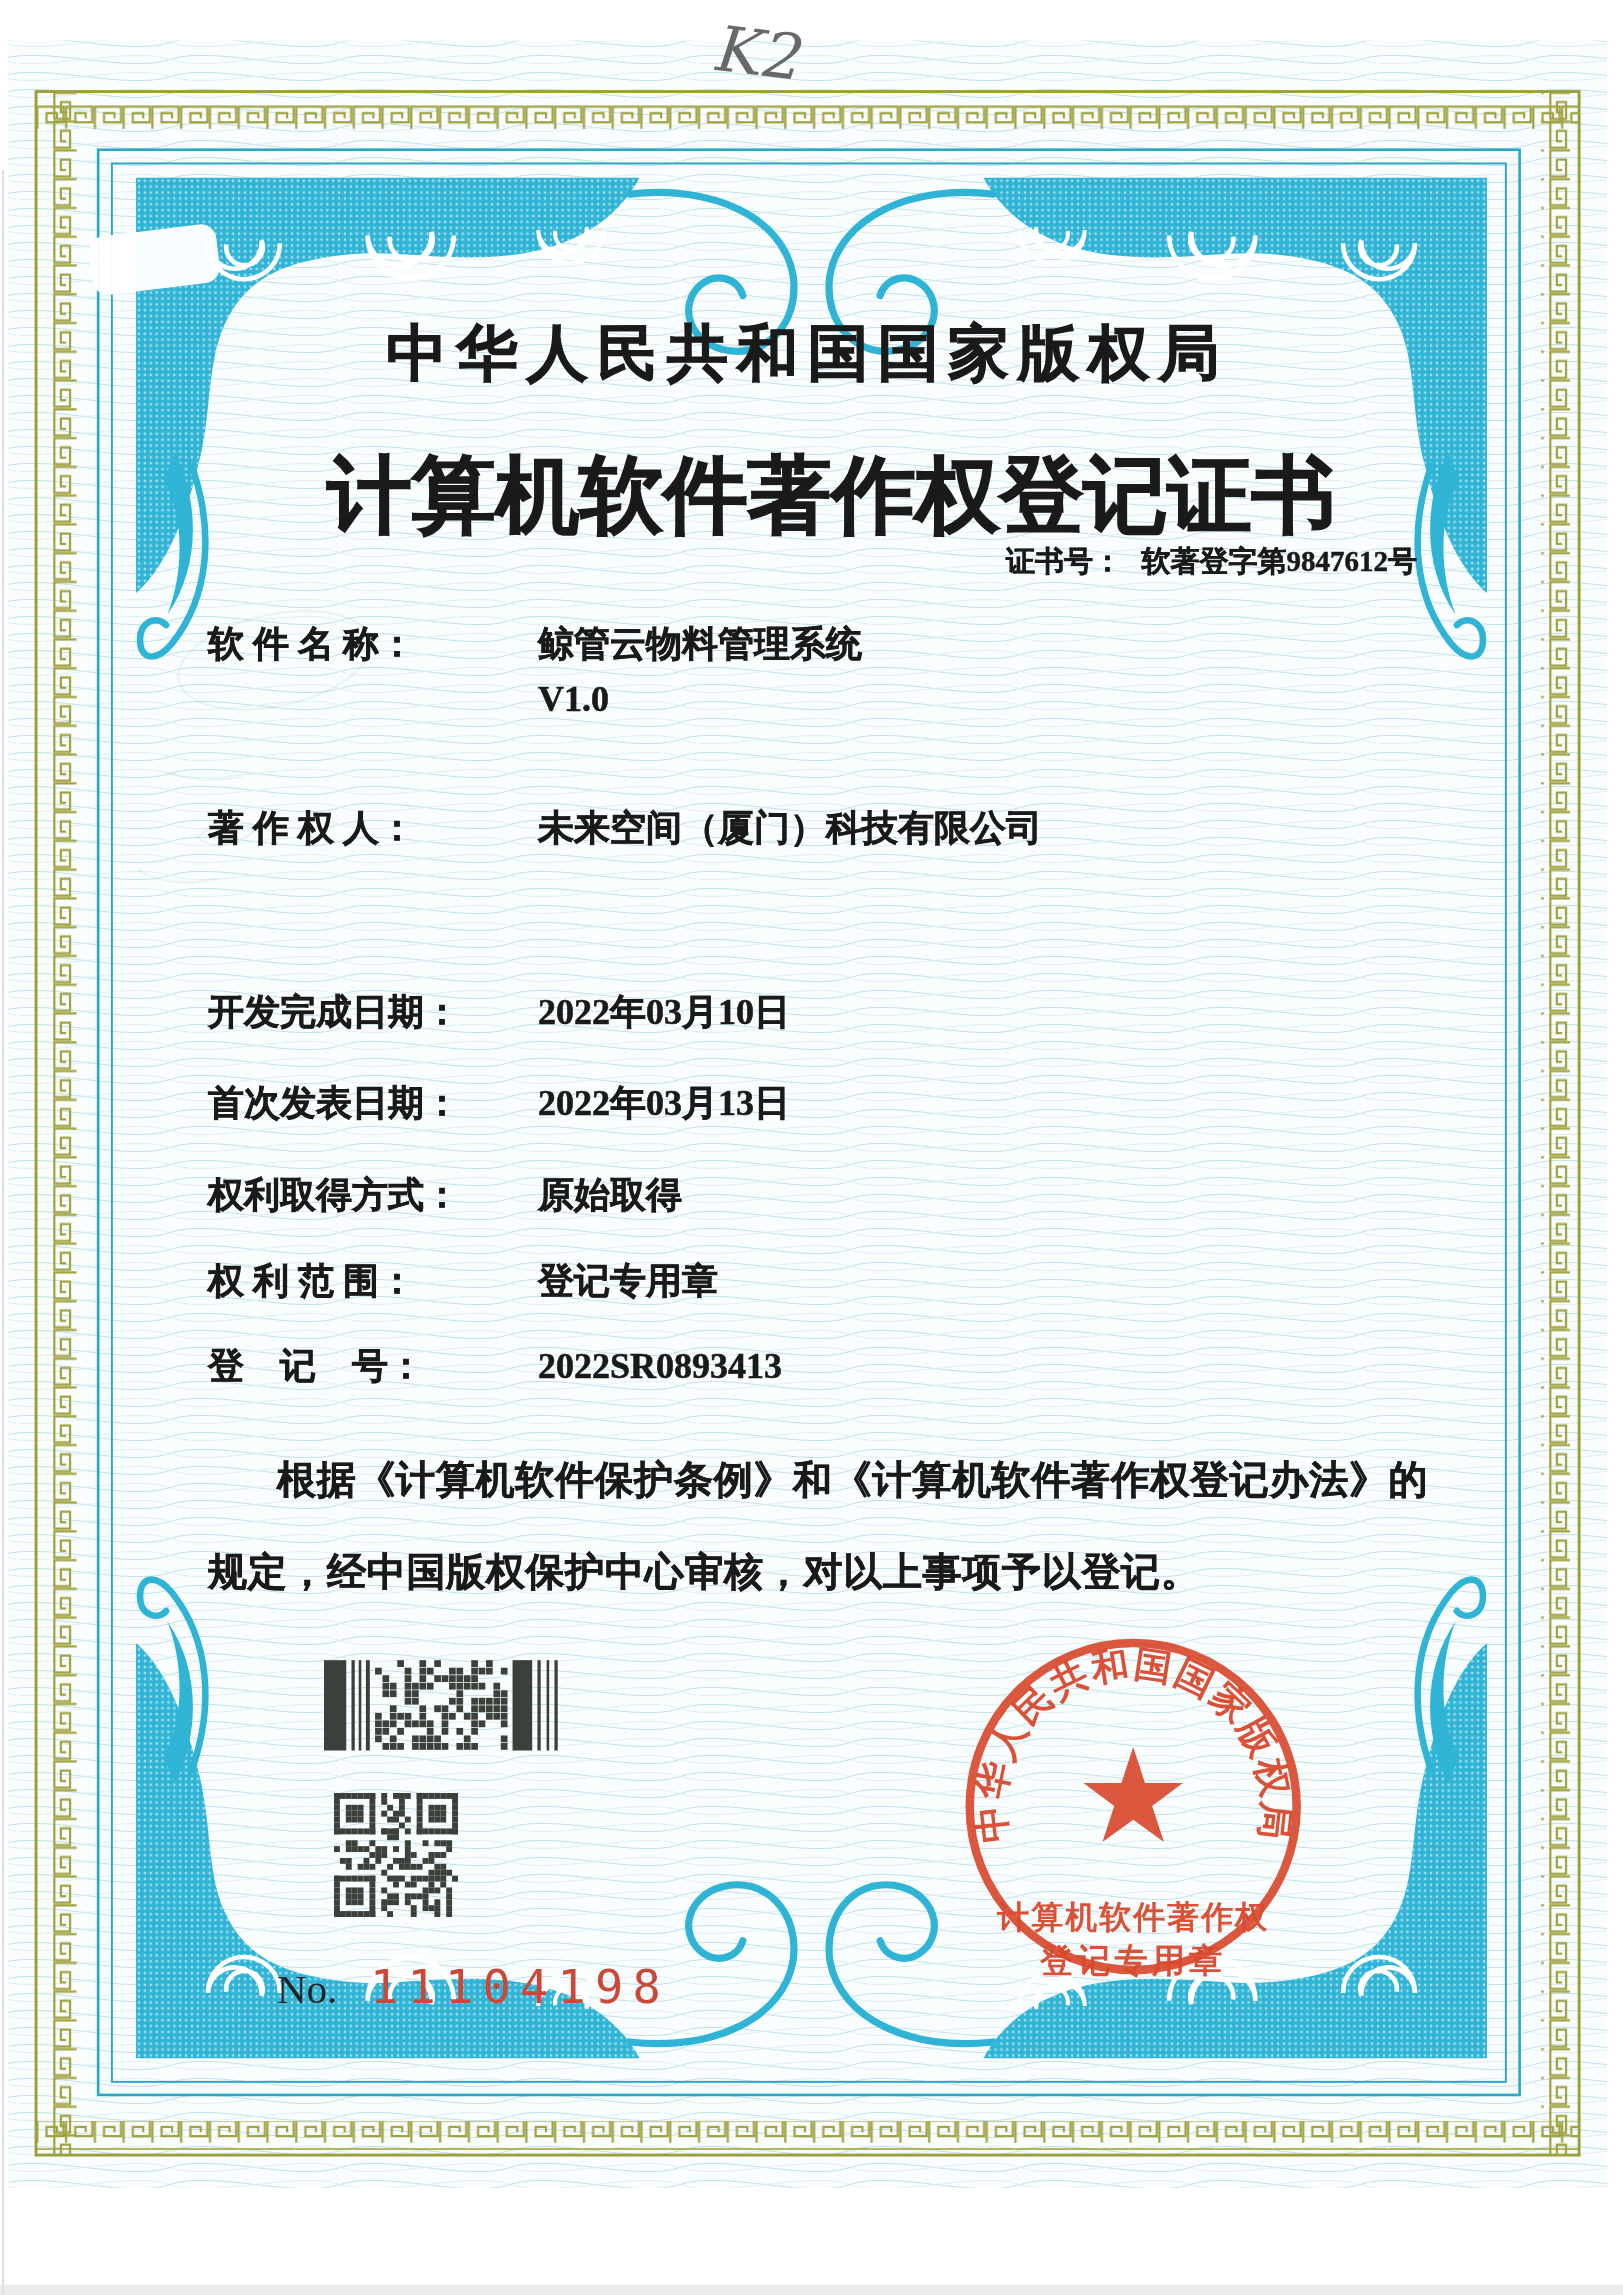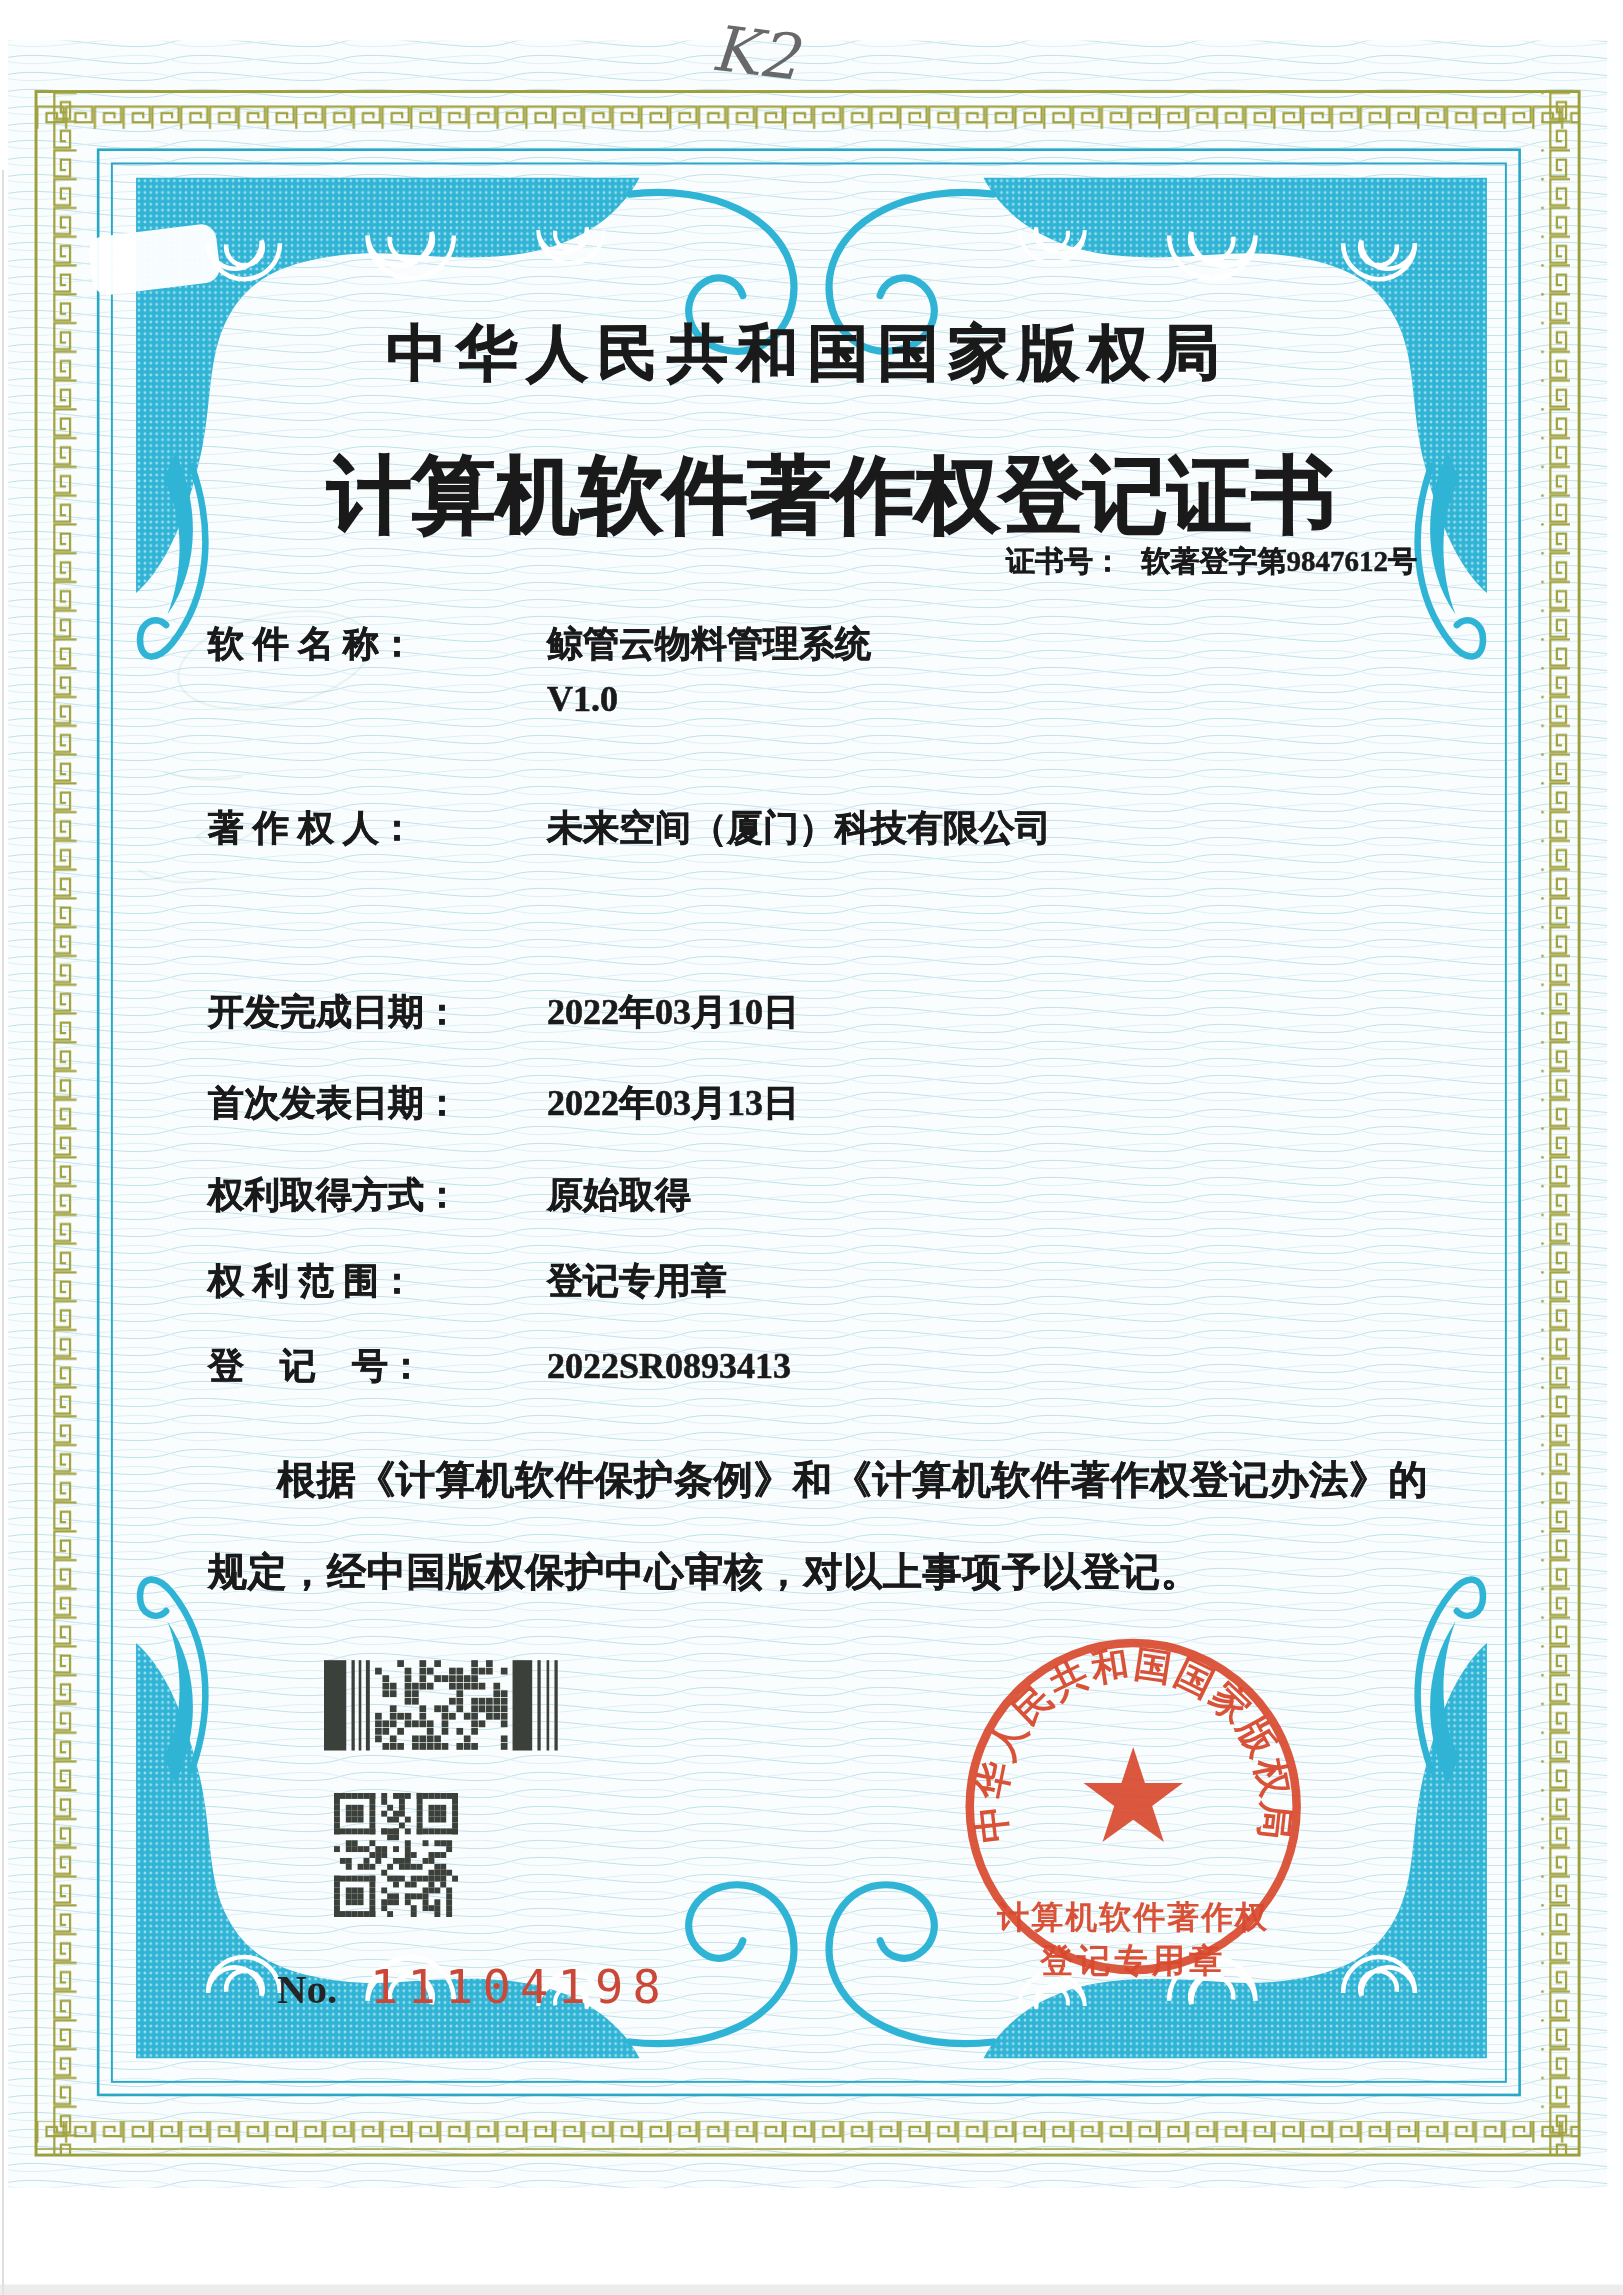--- a/index.html
+++ b/index.html
@@ -9,24 +9,24 @@
   .t{position:absolute;color:#1a1a1a;white-space:nowrap;
      font-family:"Liberation Serif","DejaVu Serif",serif;}
   .authority{left:0;width:1615px;top:313px;text-align:center;font-size:61px;font-weight:bold;
              letter-spacing:9.2px;-webkit-text-stroke:1px #1a1a1a;}
   .cert-title{left:0;width:1615px;top:439px;text-align:center;font-size:84px;font-weight:bold;
               letter-spacing:0px;padding-left:24px;-webkit-text-stroke:1.3px #1a1a1a;}
   .certno{left:1006px;top:542px;font-size:29px;font-weight:bold;-webkit-text-stroke:0.5px #1a1a1a;}
   .certno .v{margin-left:19.6px;margin-top:25px;}
   .frow{left:208px;font-size:36px;font-weight:bold;-webkit-text-stroke:0.6px #1a1a1a;}
   .frow .lab{display:inline-block;width:309px;}
-  .frow .val{margin-left:21px;}
+  .frow .val{margin-left:12px;}
   .stmt{font-size:39px;font-weight:bold;-webkit-text-stroke:0.5px #1a1a1a;letter-spacing:0.7px;}
   .serial{left:277px;top:1959px;}
-  .serial .no{font-size:41px;font-weight:bold;color:#242424;}
+  .serial .no{font-size:41px;font-weight:normal;color:#242424;}
   .serial .num{font-family:"DejaVu Sans Mono","Liberation Mono",monospace;font-size:47px;
                color:#cb4839;letter-spacing:9.2px;margin-left:30px;font-weight:normal;}
   .issue-date{left:969px;top:1965px;width:334px;text-align:center;font-size:39px;font-weight:bold;
               letter-spacing:1.3px;-webkit-text-stroke:0.7px #1a1a1a;}
   .bcode{position:absolute;left:324px;top:1660px;}
   .qrc{position:absolute;left:334px;top:1793px;}
 </style>
 </head>
 <body>
 

